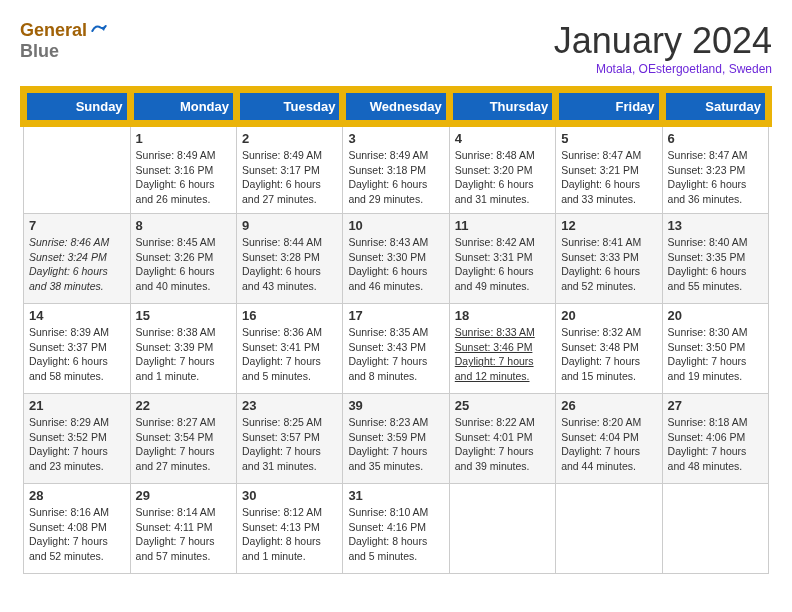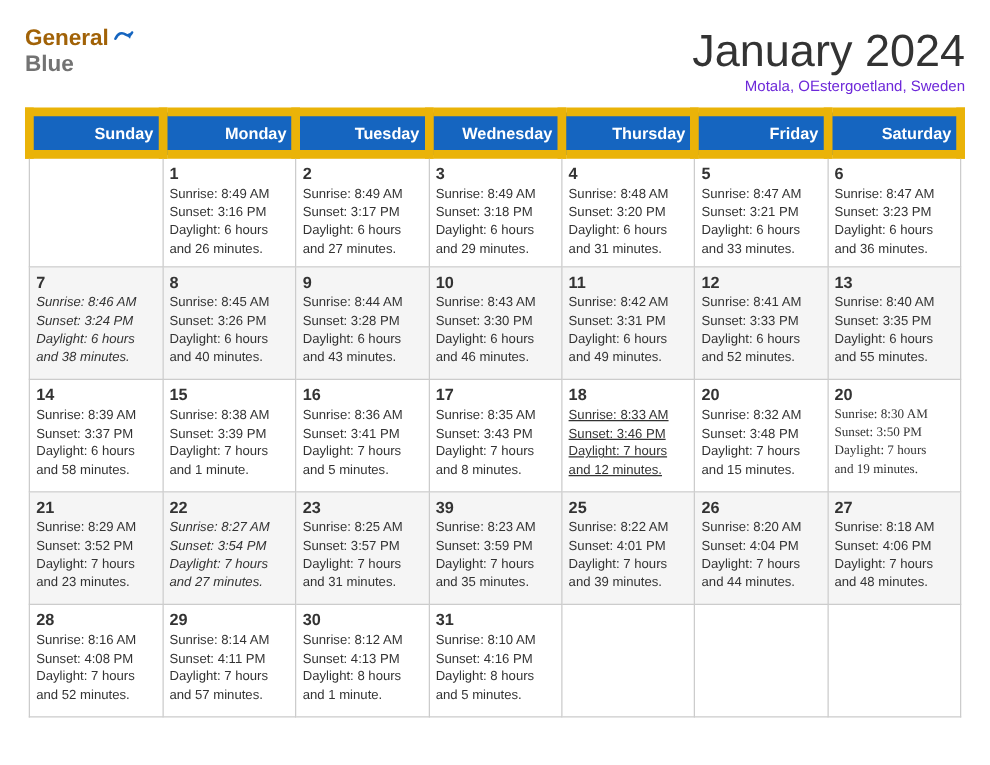--- a/index.html
+++ b/index.html
@@ -259,37 +259,37 @@
         </td>
         <td>
           <span class="day-number">20</span>
           <div class="day-info" style="white-space: pre-line;">Sunrise: 8:32 AM
 Sunset: 3:48 PM
 Daylight: 7 hours
 and 15 minutes.</div>
         </td>
         <td>
           <span class="day-number">20</span>
-          <div class="day-info" style="white-space: pre-line; font-family: Liberation Serif, serif;">Sunrise: 8:30 AM
+          <div class="day-info" style="white-space: pre-line;">Sunrise: 8:30 AM
 Sunset: 3:50 PM
 Daylight: 7 hours
 and 19 minutes.</div>
         </td>
       </tr>
       <tr>
         <td>
           <span class="day-number">21</span>
           <div class="day-info" style="white-space: pre-line;">Sunrise: 8:29 AM
 Sunset: 3:52 PM
 Daylight: 7 hours
 and 23 minutes.</div>
         </td>
         <td>
           <span class="day-number">22</span>
-          <div class="day-info" style="white-space: pre-line; font-style: italic;">Sunrise: 8:27 AM
+          <div class="day-info" style="white-space: pre-line;">Sunrise: 8:27 AM
 Sunset: 3:54 PM
 Daylight: 7 hours
 and 27 minutes.</div>
         </td>
         <td>
           <span class="day-number">23</span>
           <div class="day-info" style="white-space: pre-line;">Sunrise: 8:25 AM
 Sunset: 3:57 PM
 Daylight: 7 hours
 and 31 minutes.</div>

